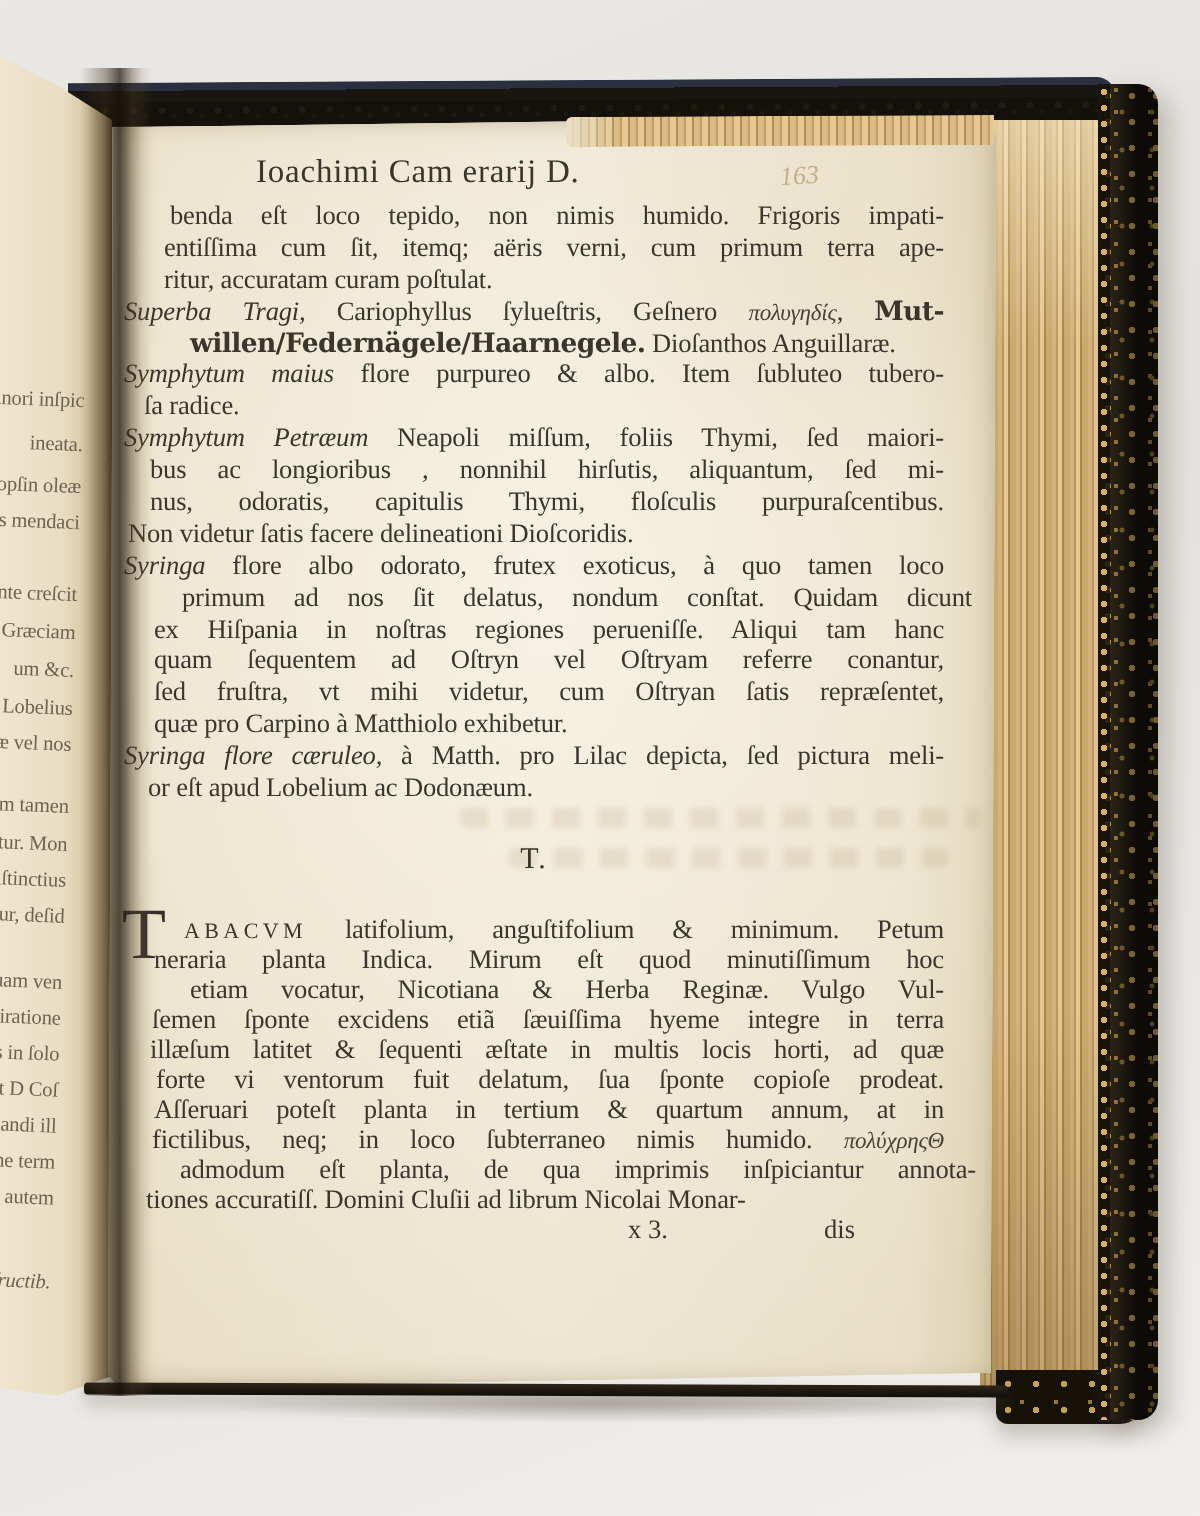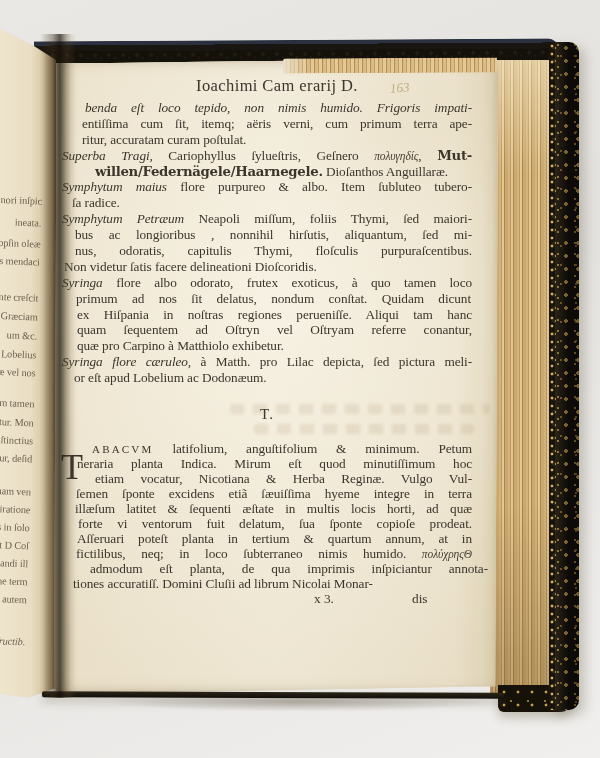--- a/index.html
+++ b/index.html
@@ -85,21 +85,21 @@
                inset 0 12px 16px -12px rgba(120,95,55,.35),
                inset 0 -12px 16px -12px rgba(120,95,55,.30);}
 
   
   .ghost{position:absolute;left:176px;width:260px;height:10px;z-index:1;border-radius:4px;
     background:repeating-linear-gradient(90deg,rgba(140,105,60,.12) 0 14px,rgba(140,105,60,0) 14px 23px);
     filter:blur(1.5px);}
 
   
   .text-block{position:absolute;left:8px;top:18px;width:410px;color:#3b352c;z-index:2;}
-  .pg-header{height:24px;padding-left:98px;font-size:16.5px;letter-spacing:.4px;white-space:nowrap;margin-left:36px;}
+  .pg-header{height:24px;padding-left:66px;font-size:16.5px;letter-spacing:.4px;white-space:nowrap;}
   .folio{position:absolute;left:336px;top:22px;z-index:2;font-size:13px;font-style:italic;
     color:#b09868;opacity:.7;transform:rotate(-4deg);}
   .line{font-size:13.3px;line-height:1.18;letter-spacing:-.1px;white-space:nowrap;overflow:visible;}
   .line.j{white-space:normal;text-align:justify;text-align-last:justify;}
   .line.c{text-align:center;text-align-last:center;white-space:normal;}
   .rm{}
   .it{font-style:italic;}
   .fk{font-weight:bold;font-family:"DejaVu Serif",serif;letter-spacing:-.3px;}
   .gk{font-size:11.5px;font-style:italic;color:#4a4136;}
   .sc{font-size:11px;letter-spacing:2.2px;}
@@ -152,35 +152,36 @@
   <div class="right-page">
     <div class="ghost" style="top:346px"></div>
     <div class="ghost" style="top:366px;left:200px;width:220px"></div>
 
     <div class="folio">163</div>
     <div class="drop-cap">T</div>
 
     <div class="text-block">
       <div class="pg-header">Ioachimi Cam erarij D.</div>
       <div>
-          <div class="line j" style="height: 15.9px; margin-left: 23px; width: 387px; font-style: italic;"><span class="rm">benda eſt loco tepido, non nimis humido.  Frigoris impati-</span></div>
+          <div class="line j" style="height: 15.9px; margin-left: 23px; width: 387px;"><span class="rm">benda eſt loco tepido, non nimis humido.  Frigoris impati-</span></div>
           <div class="line j" style="height: 15.9px; margin-left: 20px; width: 390px;"><span class="rm">entiſſima cum ſit, itemq; aëris verni,  cum primum terra ape-</span></div>
           <div class="line" style="height: 15.9px; margin-left: 20px; width: 390px;"><span class="rm">ritur, accuratam curam poſtulat.</span></div>
           <div class="line j" style="height: 15.9px; margin-left: 0px; width: 410px;"><span class="it">Superba Tragi,</span><span class="rm"> Cariophyllus ſylueſtris,  Geſnero </span><span class="gk">πολυγηδίς</span><span class="rm">, </span><span class="fk">Mut-</span></div>
           <div class="line" style="height: 15.9px; margin-left: 33px; width: 377px;"><span class="fk">willen/Federnägele/Haarnegele.</span><span class="rm">  Dioſanthos Anguillaræ.</span></div>
           <div class="line j" style="height: 15.9px; margin-left: 0px; width: 410px;"><span class="it">Symphytum maius</span><span class="rm"> flore purpureo &amp; albo.  Item ſubluteo tubero-</span></div>
           <div class="line" style="height: 15.9px; margin-left: 10px; width: 400px;"><span class="rm">ſa radice.</span></div>
           <div class="line j" style="height: 15.9px; margin-left: 0px; width: 410px;"><span class="it">Symphytum Petræum</span><span class="rm">  Neapoli miſſum,  foliis Thymi, ſed maiori-</span></div>
           <div class="line j" style="height: 15.9px; margin-left: 13px; width: 397px;"><span class="rm">bus ac longioribus ,  nonnihil hirſutis,  aliquantum, ſed mi-</span></div>
           <div class="line j" style="height: 15.9px; margin-left: 13px; width: 397px;"><span class="rm">nus, odoratis, capitulis Thymi,  floſculis purpuraſcentibus.</span></div>
           <div class="line" style="height: 15.9px; margin-left: 2px; width: 392px;"><span class="rm">Non videtur ſatis facere delineationi Dioſcoridis.</span></div>
           <div class="line j" style="height: 15.9px; margin-left: 0px; width: 410px;"><span class="it">Syringa</span><span class="rm"> flore albo odorato,  frutex exoticus,  à quo tamen loco</span></div>
-          <div class="line j" style="height: 15.9px; margin-left: 14px; width: 395px;"><span class="rm">primum ad nos ſit delatus, nondum conſtat. Quidam dicunt</span></div>
+          <div class="line j" style="height: 15.9px; margin-left: 29px; width: 395px;"><span class="rm">primum ad nos ſit delatus, nondum conſtat. Quidam dicunt</span></div>
           <div class="line j" style="height: 15.9px; margin-left: 15px; width: 395px;"><span class="rm">ex Hiſpania in noſtras regiones perueniſſe.  Aliqui tam hanc</span></div>
           <div class="line j" style="height: 15.9px; margin-left: 15px; width: 395px;"><span class="rm">quam ſequentem ad Oſtryn vel Oſtryam referre conantur,</span></div>
+          <div class="line j" style="height: 15.9px; margin-left: 15px; width: 395px;"><span class="rm">ſed fruſtra,  vt mihi videtur,  cum Oſtryan ſatis repræſentet,</span></div>
           <div class="line" style="height: 15.9px; margin-left: 15px; width: 395px;"><span class="rm">quæ pro Carpino à Matthiolo exhibetur.</span></div>
           <div class="line j" style="height: 15.9px; margin-left: 0px; width: 410px;"><span class="it">Syringa flore cæruleo,</span><span class="rm"> à Matth. pro Lilac depicta, ſed pictura meli-</span></div>
           <div class="line" style="height: 15.9px; margin-left: 12px; width: 398px;"><span class="rm">or eſt apud Lobelium ac Dodonæum.</span></div>
           <div class="line j c" style="height: 46px; padding-top: 20px; margin-left: 0px; width: 410px;"><span class="sec">T.</span></div>
           <div class="line j" style="height: 9px; margin-left: 0px; width: 410px;"></div>
           <div class="line j" style="height: 15px; margin-left: 30px; width: 380px;"><span class="sc">ABACVM</span><span class="rm"> latifolium, anguſtifolium &amp; minimum. Petum</span></div>
           <div class="line j" style="height: 15px; margin-left: 15px; width: 395px;"><span class="rm">neraria planta Indica.  Mirum eſt quod minutiſſimum hoc</span></div>
           <div class="line j" style="height: 15px; margin-left: 33px; width: 377px;"><span class="rm">etiam vocatur,  Nicotiana &amp; Herba Reginæ.  Vulgo Vul-</span></div>
           <div class="line j" style="height: 15px; margin-left: 14px; width: 396px;"><span class="rm">ſemen ſponte excidens etiã ſæuiſſima hyeme integre in terra</span></div>
           <div class="line j" style="height: 15px; margin-left: 13px; width: 397px;"><span class="rm">illæſum latitet &amp; ſequenti æſtate in multis locis horti, ad quæ</span></div>

